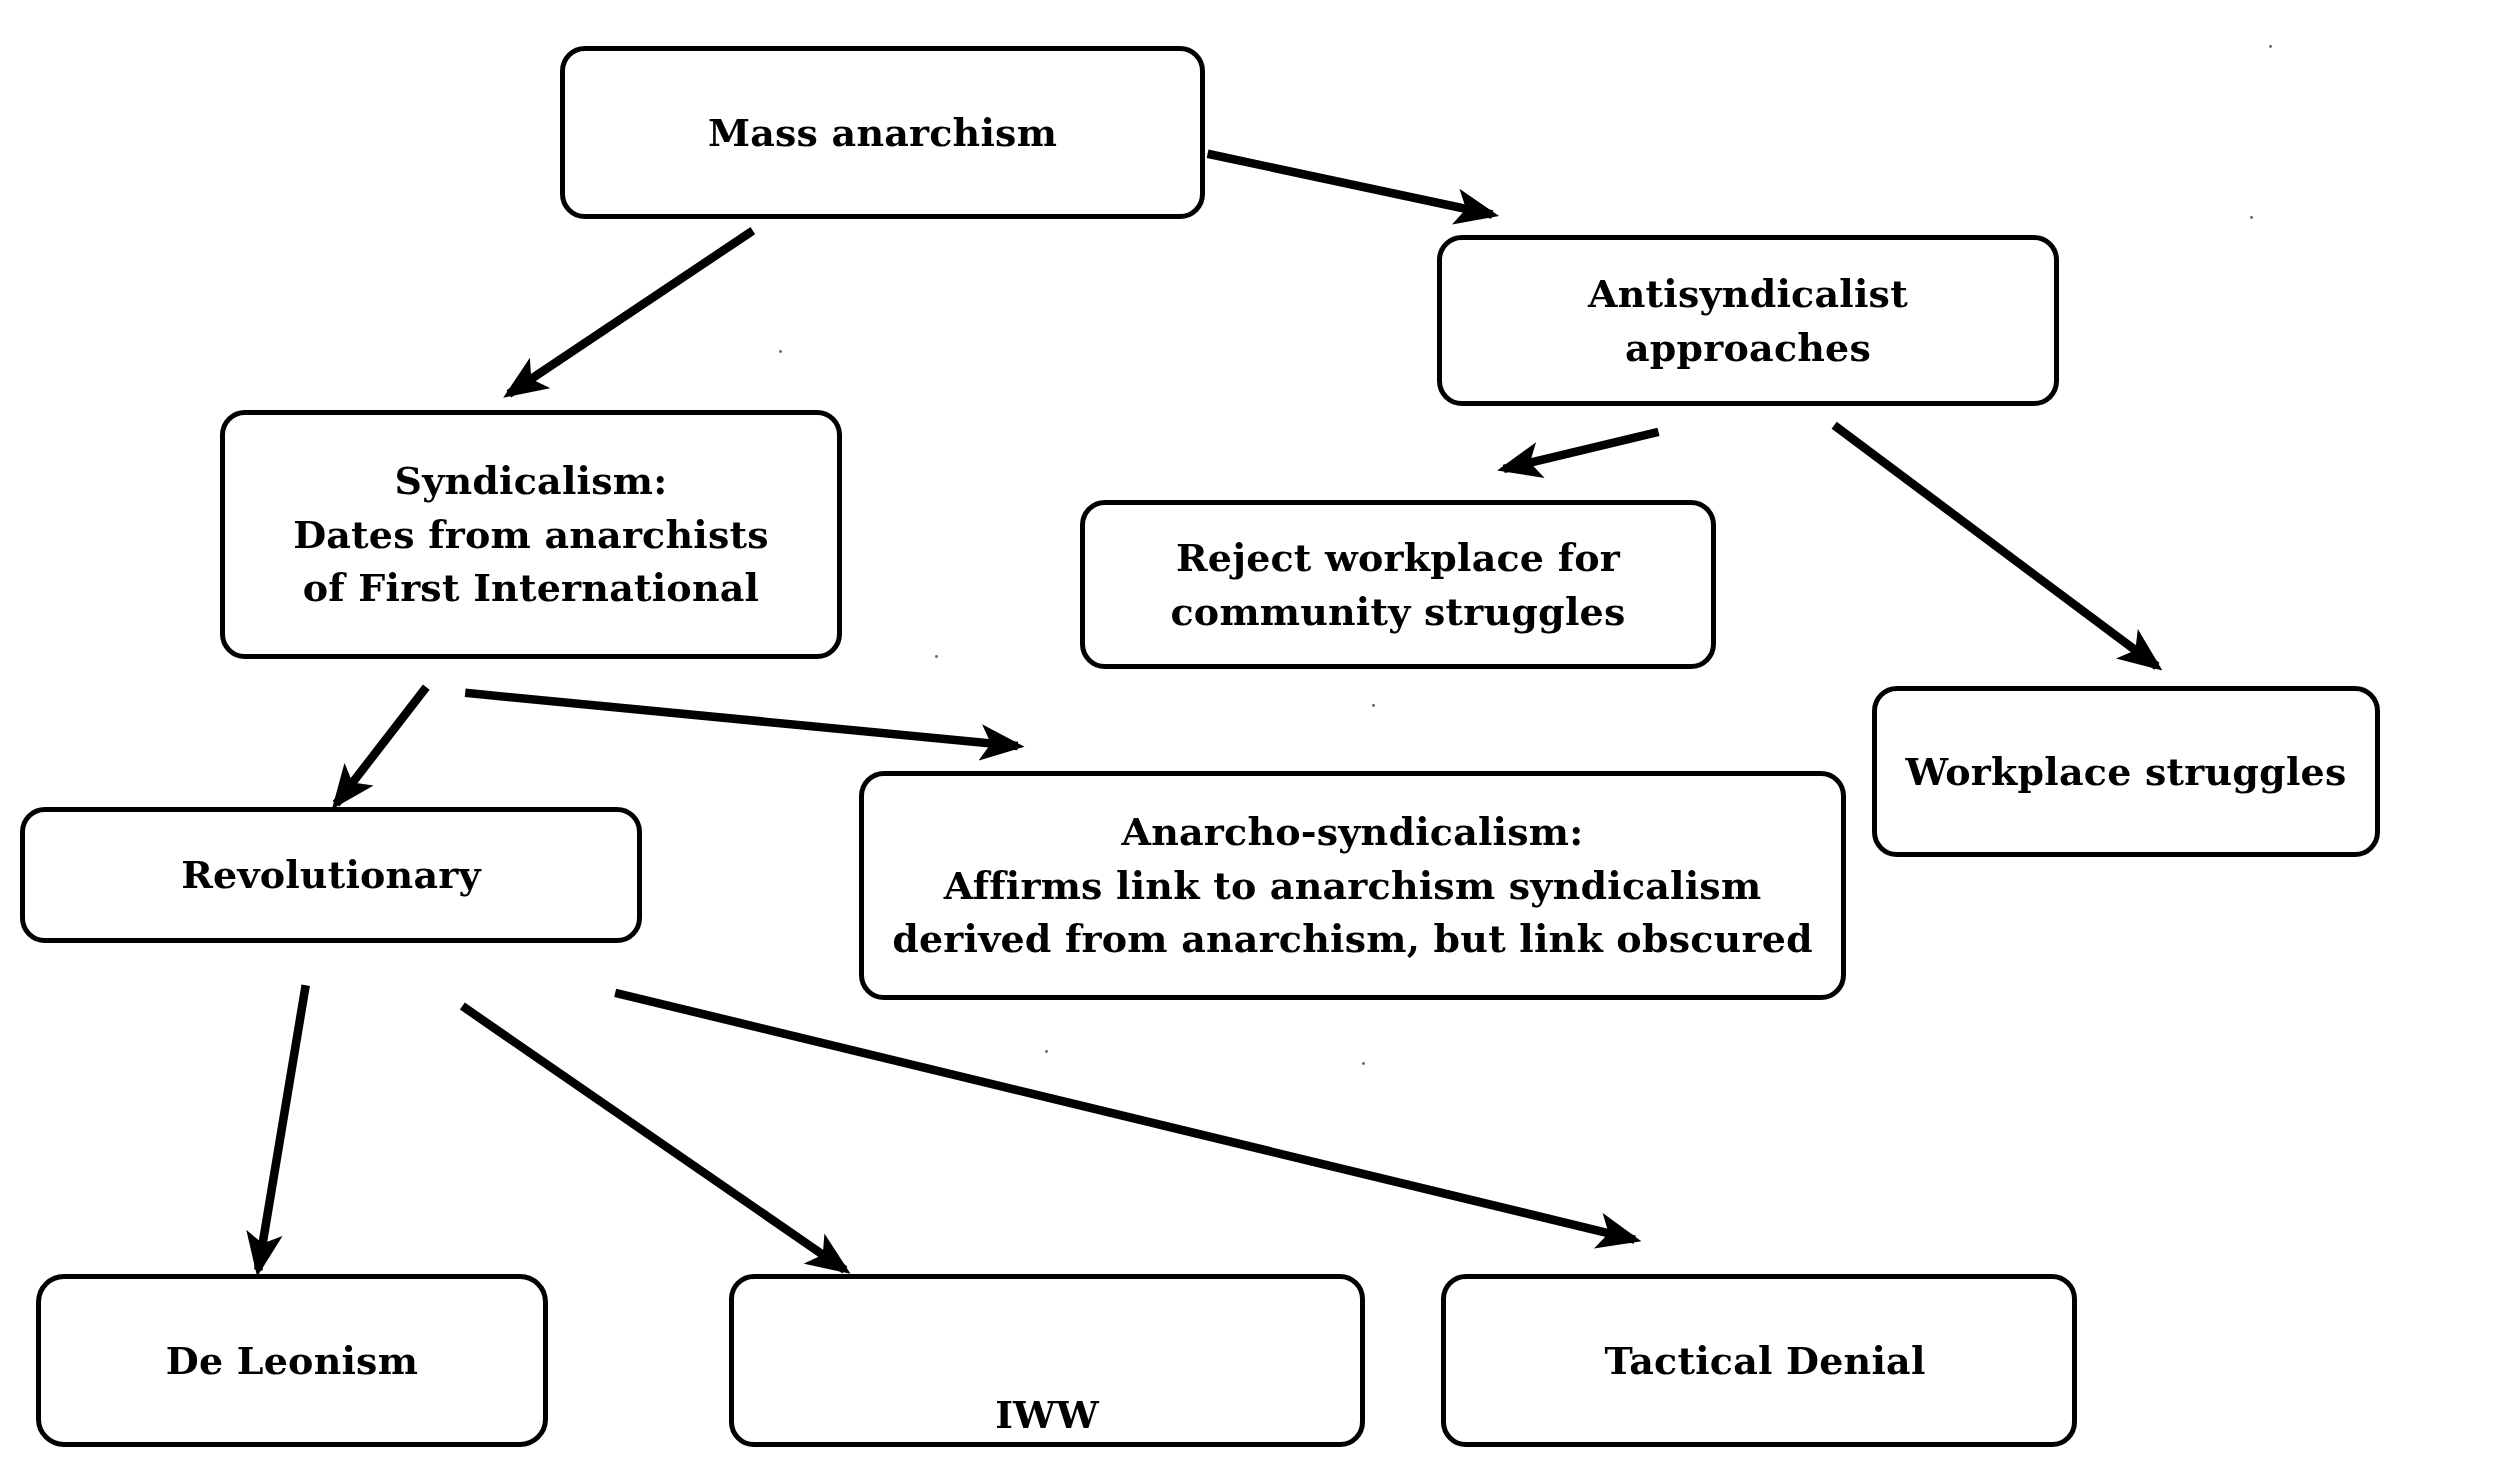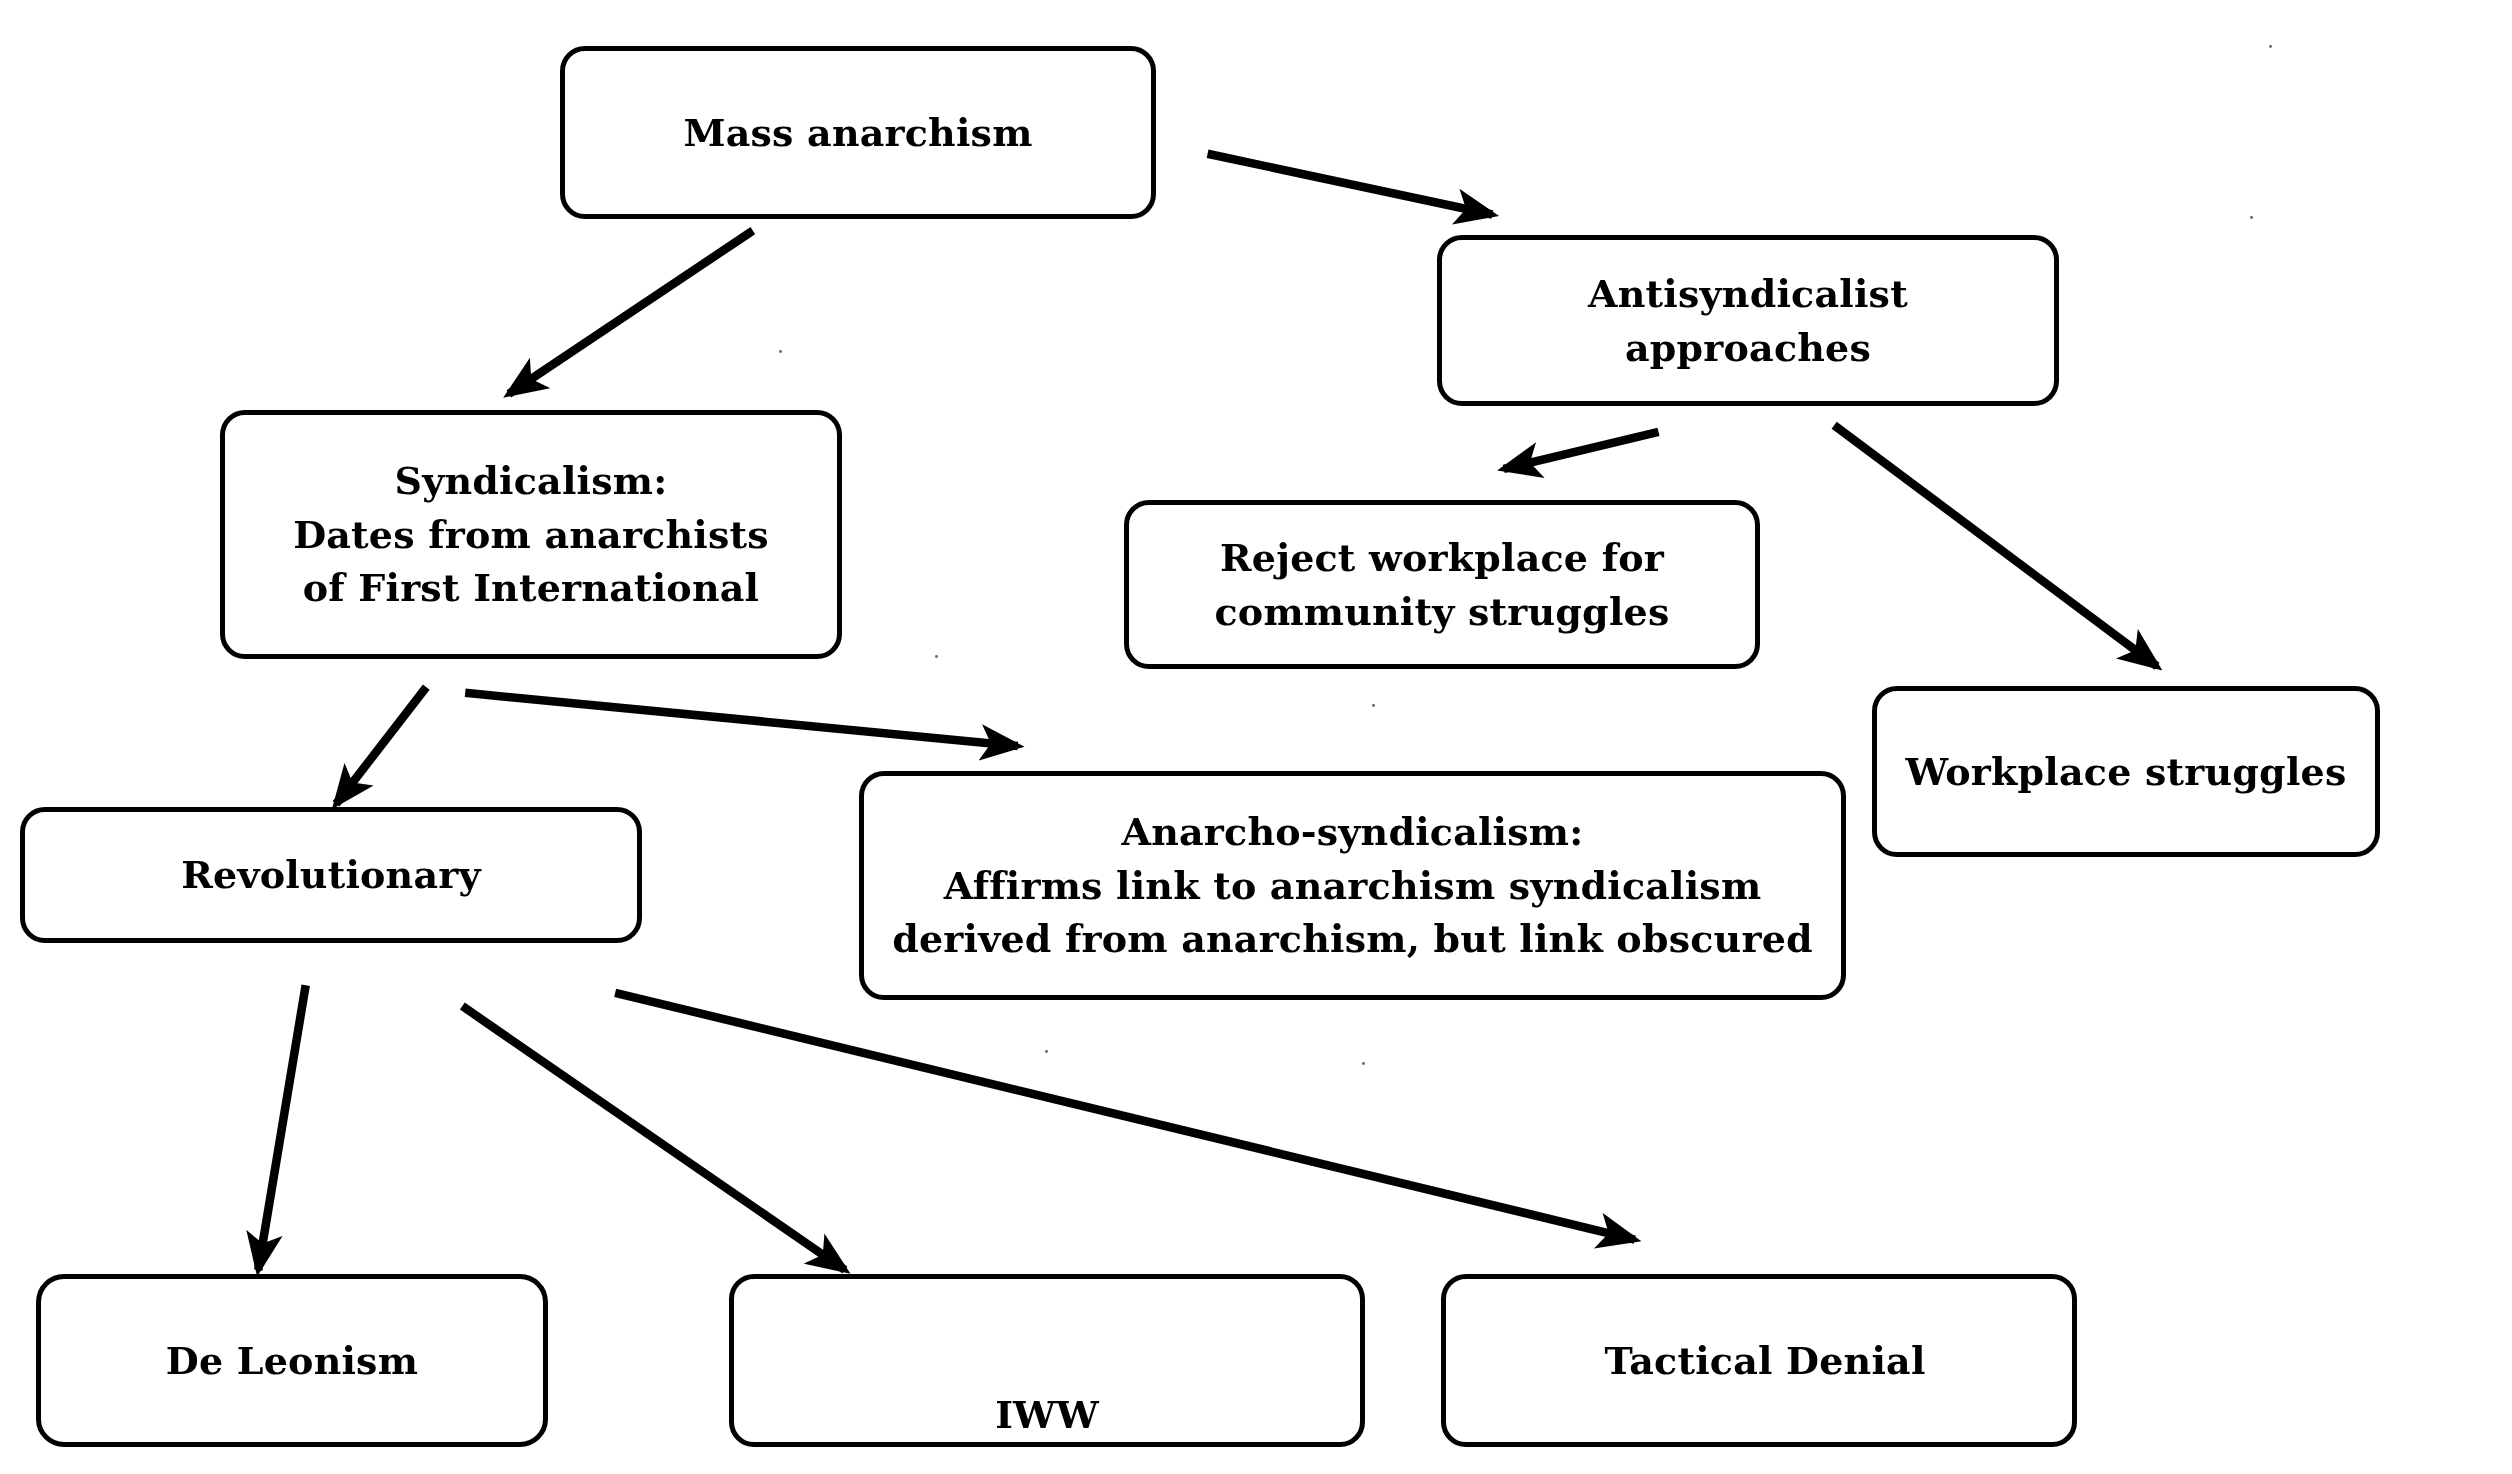--- a/index.html
+++ b/index.html
@@ -72,36 +72,36 @@
         <line x1="1747" y1="455" x2="1584" y2="494" stroke="#000000" stroke-width="9" stroke-linecap="butt" marker-end="url(#arrowhead)"></line>
         <line x1="1932" y1="448" x2="2272" y2="702" stroke="#000000" stroke-width="9" stroke-linecap="butt" marker-end="url(#arrowhead)"></line>
         <line x1="449" y1="724" x2="354" y2="847" stroke="#000000" stroke-width="9" stroke-linecap="butt" marker-end="url(#arrowhead)"></line>
         <line x1="490" y1="730" x2="1072" y2="786" stroke="#000000" stroke-width="9" stroke-linecap="butt" marker-end="url(#arrowhead)"></line>
         <line x1="322" y1="1038" x2="272" y2="1338" stroke="#000000" stroke-width="9" stroke-linecap="butt" marker-end="url(#arrowhead)"></line>
         <line x1="487" y1="1060" x2="890" y2="1338" stroke="#000000" stroke-width="9" stroke-linecap="butt" marker-end="url(#arrowhead)"></line>
         <line x1="648" y1="1046" x2="1722" y2="1306" stroke="#000000" stroke-width="9" stroke-linecap="butt" marker-end="url(#arrowhead)"></line>
       </g>
   </svg>
 
-  <div class="node-box" id="node-mass-anarchism" style="left: 560px; top: 46px; width: 596px; height: 173px; border-color: rgb(0, 0, 0);">
+  <div class="node-box" id="node-mass-anarchism" style="left: 560px; top: 46px; width: 645px; height: 173px; border-color: rgb(0, 0, 0);">
     <span class="node-label">Mass anarchism</span>
   </div>
 
   <div class="node-box" id="node-antisyndicalist-approaches" style="left: 1437px; top: 235px; width: 622px; height: 171px; border-color: rgb(0, 0, 0);">
     <span class="node-label">Antisyndicalist
 approaches</span>
   </div>
 
   <div class="node-box" id="node-syndicalism" style="left: 220px; top: 410px; width: 622px; height: 249px; border-color: rgb(0, 0, 0);">
     <span class="node-label">Syndicalism:
 Dates from anarchists
 of First International</span>
   </div>
 
-  <div class="node-box" id="node-reject-workplace" style="left: 1124px; top: 500px; width: 636px; height: 169px; border-color: rgb(0, 0, 0);">
+  <div class="node-box" id="node-reject-workplace" style="left: 1080px; top: 500px; width: 636px; height: 169px; border-color: rgb(0, 0, 0);">
     <span class="node-label">Reject workplace for
 community struggles</span>
   </div>
 
   <div class="node-box" id="node-workplace-struggles" style="left: 1872px; top: 686px; width: 508px; height: 171px; border-color: rgb(0, 0, 0);">
     <span class="node-label">Workplace struggles</span>
   </div>
 
   <div class="node-box" id="node-revolutionary" style="left: 20px; top: 807px; width: 622px; height: 136px; border-color: rgb(0, 0, 0);">
     <span class="node-label">Revolutionary</span>

